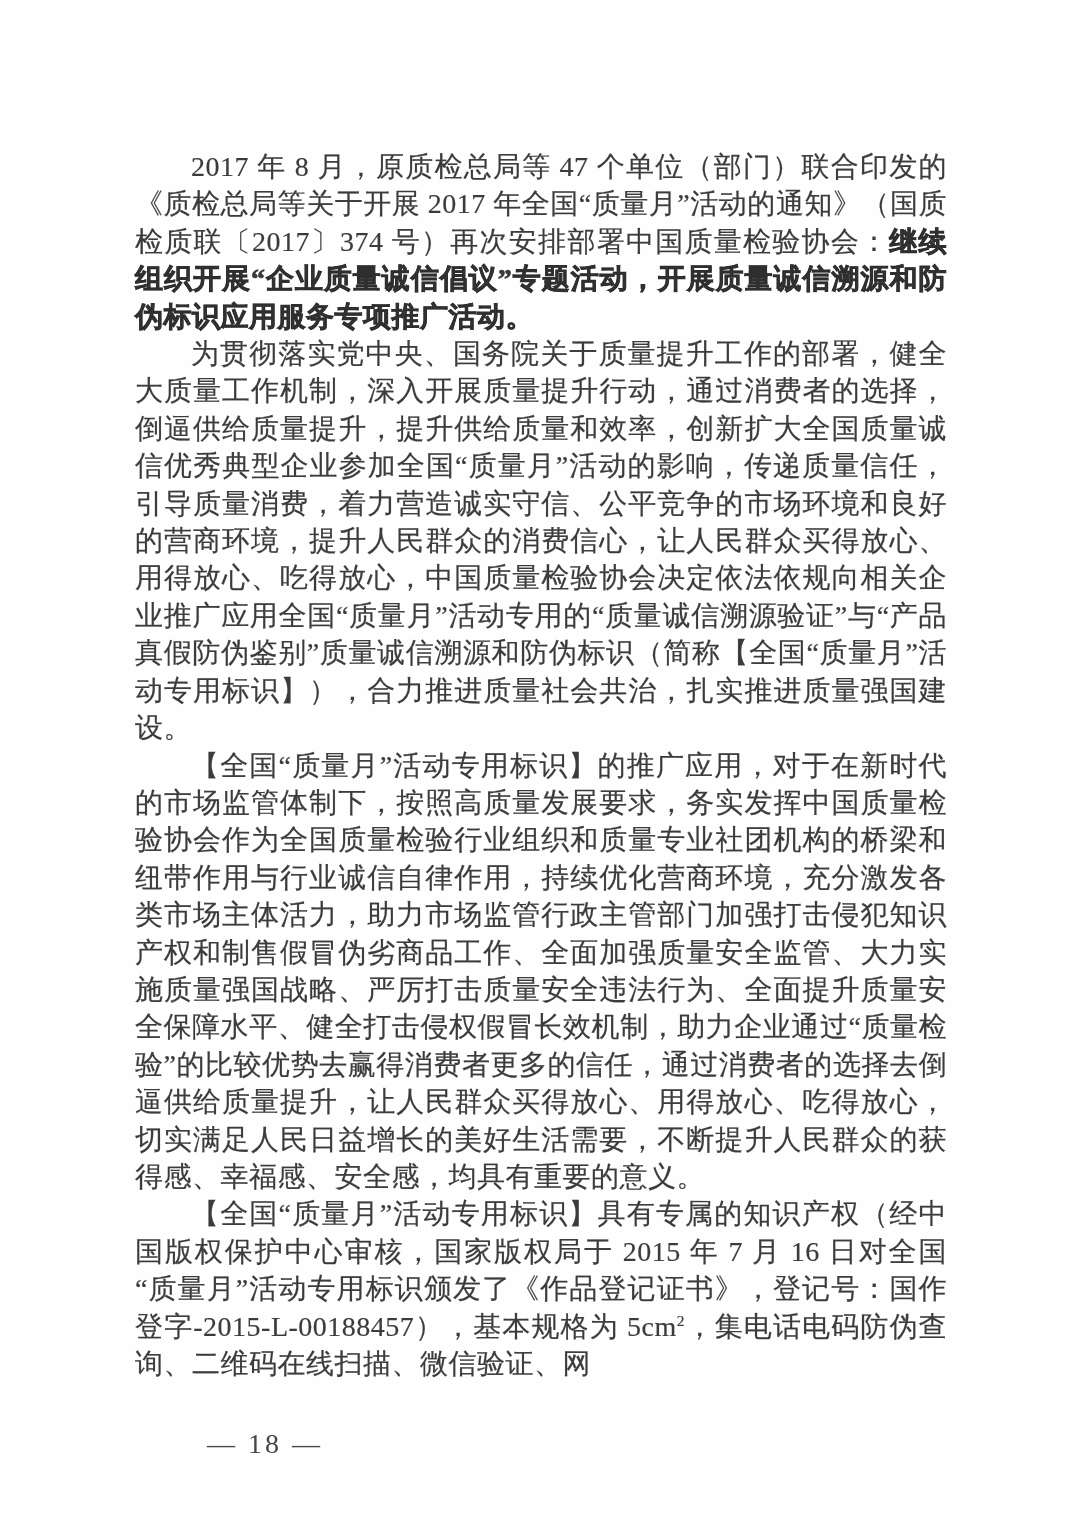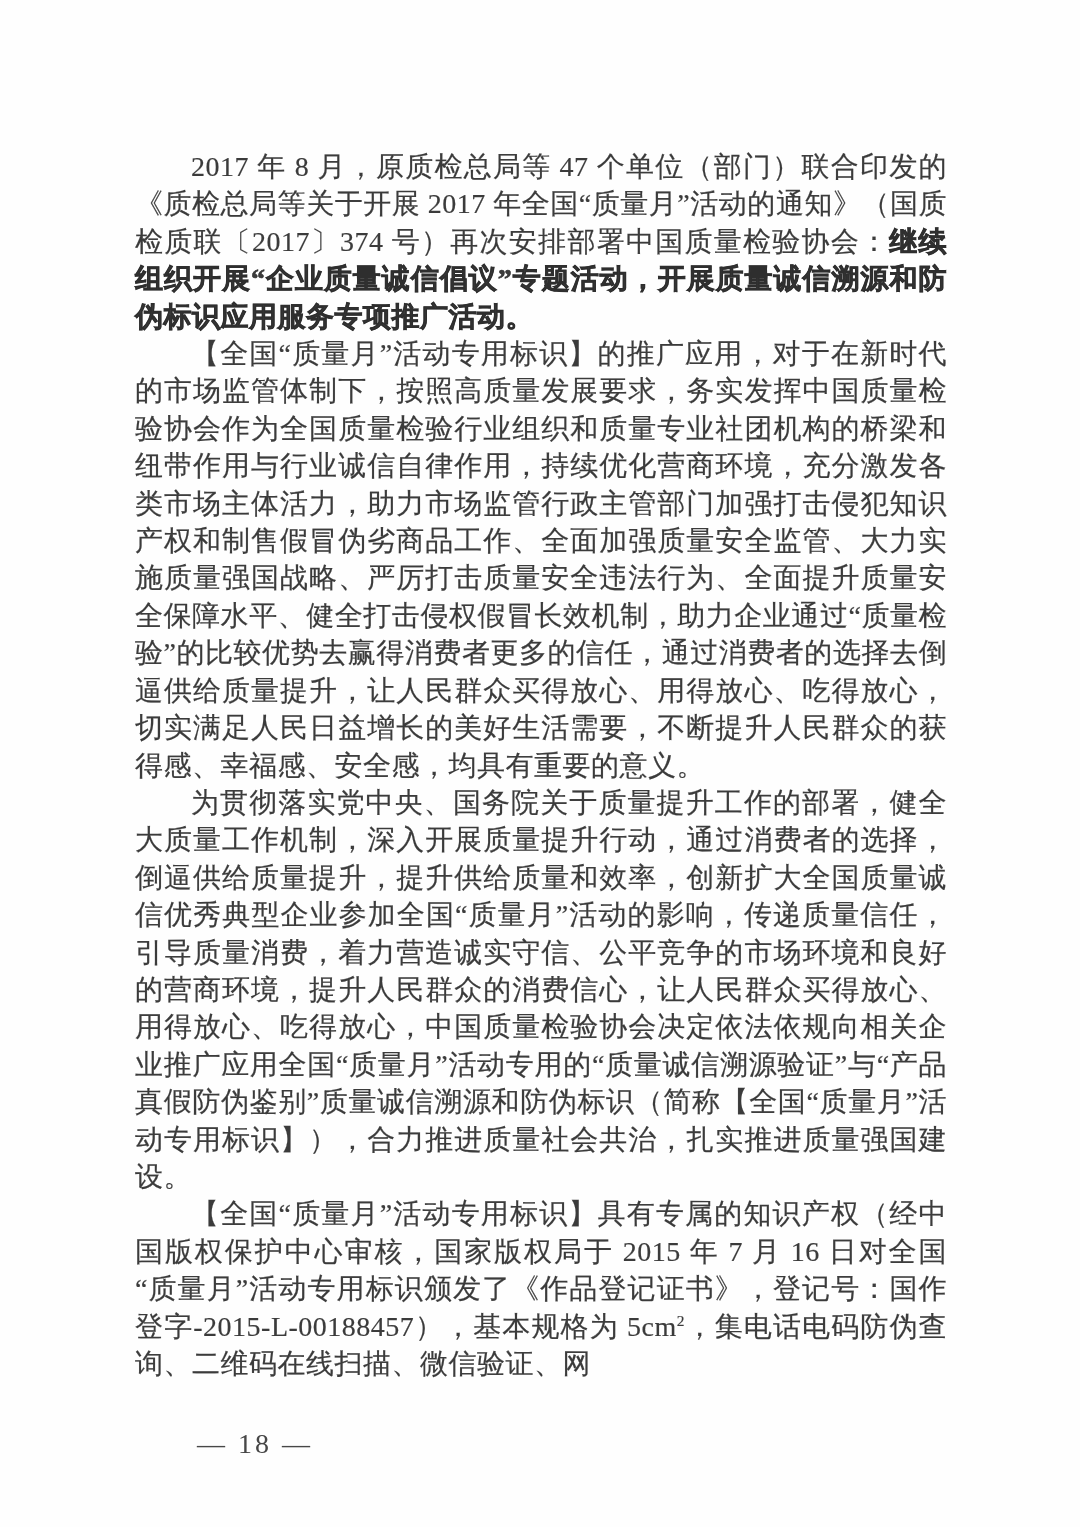--- a/index.html
+++ b/index.html
@@ -34,35 +34,35 @@
   }
   .seg { font-weight: normal; }
   .seg.b { font-weight: bold; -webkit-text-stroke: 0.6px #2e2e2e; }
   sup.seg {
     font-size: 0.55em;
     line-height: 0;
     vertical-align: super;
   }
   .footer {
     position: absolute;
-    left: 157px;
+    left: 167px;
     top: 1396px;
     font-size: 28px;
     color: #474747;
     letter-spacing: 3px;
     white-space: pre;
     text-align: center;
   }
 </style>
 </head>
 <body>
 
 <div class="page">
   <div class="content" id="paragraphs">
       <p class="para"><span class="seg">2017 年 8 月，原质检总局等 47 个单位（部门）联合印发的《质检总局等关于开展 2017 年全国“质量月”活动的通知》（国质检质联〔2017〕374 号）再次安排部署中国质量检验协会：</span><span class="seg b">继续组织开展“企业质量诚信倡议”专题活动，开展质量诚信溯源和防伪标识应用服务专项推广活动。</span></p>
+      <p class="para"><span class="seg">为贯彻落实党中央、国务院关于质量提升工作的部署，健全大质量工作机制，深入开展质量提升行动，通过消费者的选择，倒逼供给质量提升，提升供给质量和效率，创新扩大全国质量诚信优秀典型企业参加全国“质量月”活动的影响，传递质量信任，引导质量消费，着力营造诚实守信、公平竞争的市场环境和良好的营商环境，提升人民群众的消费信心，让人民群众买得放心、用得放心、吃得放心，中国质量检验协会决定依法依规向相关企业推广应用全国“质量月”活动专用的“质量诚信溯源验证”与“产品真假防伪鉴别”质量诚信溯源和防伪标识（简称【全国“质量月”活动专用标识】），合力推进质量社会共治，扎实推进质量强国建设。</span></p>
       <p class="para"><span class="seg">【全国“质量月”活动专用标识】的推广应用，对于在新时代的市场监管体制下，按照高质量发展要求，务实发挥中国质量检验协会作为全国质量检验行业组织和质量专业社团机构的桥梁和纽带作用与行业诚信自律作用，持续优化营商环境，充分激发各类市场主体活力，助力市场监管行政主管部门加强打击侵犯知识产权和制售假冒伪劣商品工作、全面加强质量安全监管、大力实施质量强国战略、严厉打击质量安全违法行为、全面提升质量安全保障水平、健全打击侵权假冒长效机制，助力企业通过“质量检验”的比较优势去赢得消费者更多的信任，通过消费者的选择去倒逼供给质量提升，让人民群众买得放心、用得放心、吃得放心，切实满足人民日益增长的美好生活需要，不断提升人民群众的获得感、幸福感、安全感，均具有重要的意义。</span></p>
-      <p class="para"><span class="seg">为贯彻落实党中央、国务院关于质量提升工作的部署，健全大质量工作机制，深入开展质量提升行动，通过消费者的选择，倒逼供给质量提升，提升供给质量和效率，创新扩大全国质量诚信优秀典型企业参加全国“质量月”活动的影响，传递质量信任，引导质量消费，着力营造诚实守信、公平竞争的市场环境和良好的营商环境，提升人民群众的消费信心，让人民群众买得放心、用得放心、吃得放心，中国质量检验协会决定依法依规向相关企业推广应用全国“质量月”活动专用的“质量诚信溯源验证”与“产品真假防伪鉴别”质量诚信溯源和防伪标识（简称【全国“质量月”活动专用标识】），合力推进质量社会共治，扎实推进质量强国建设。</span></p>
       <p class="para"><span class="seg">【全国“质量月”活动专用标识】具有专属的知识产权（经中国版权保护中心审核，国家版权局于 2015 年 7 月 16 日对全国“质量月”活动专用标识颁发了《作品登记证书》，登记号：国作登字-2015-L-00188457），基本规格为 5cm</span><sup class="seg">2</sup><span class="seg">，集电话电码防伪查询、二维码在线扫描、微信验证、网</span></p>
     </div>
   <div class="footer">
     <span>— 18 —</span>
   </div>
 </div>
 
 </body></html>

